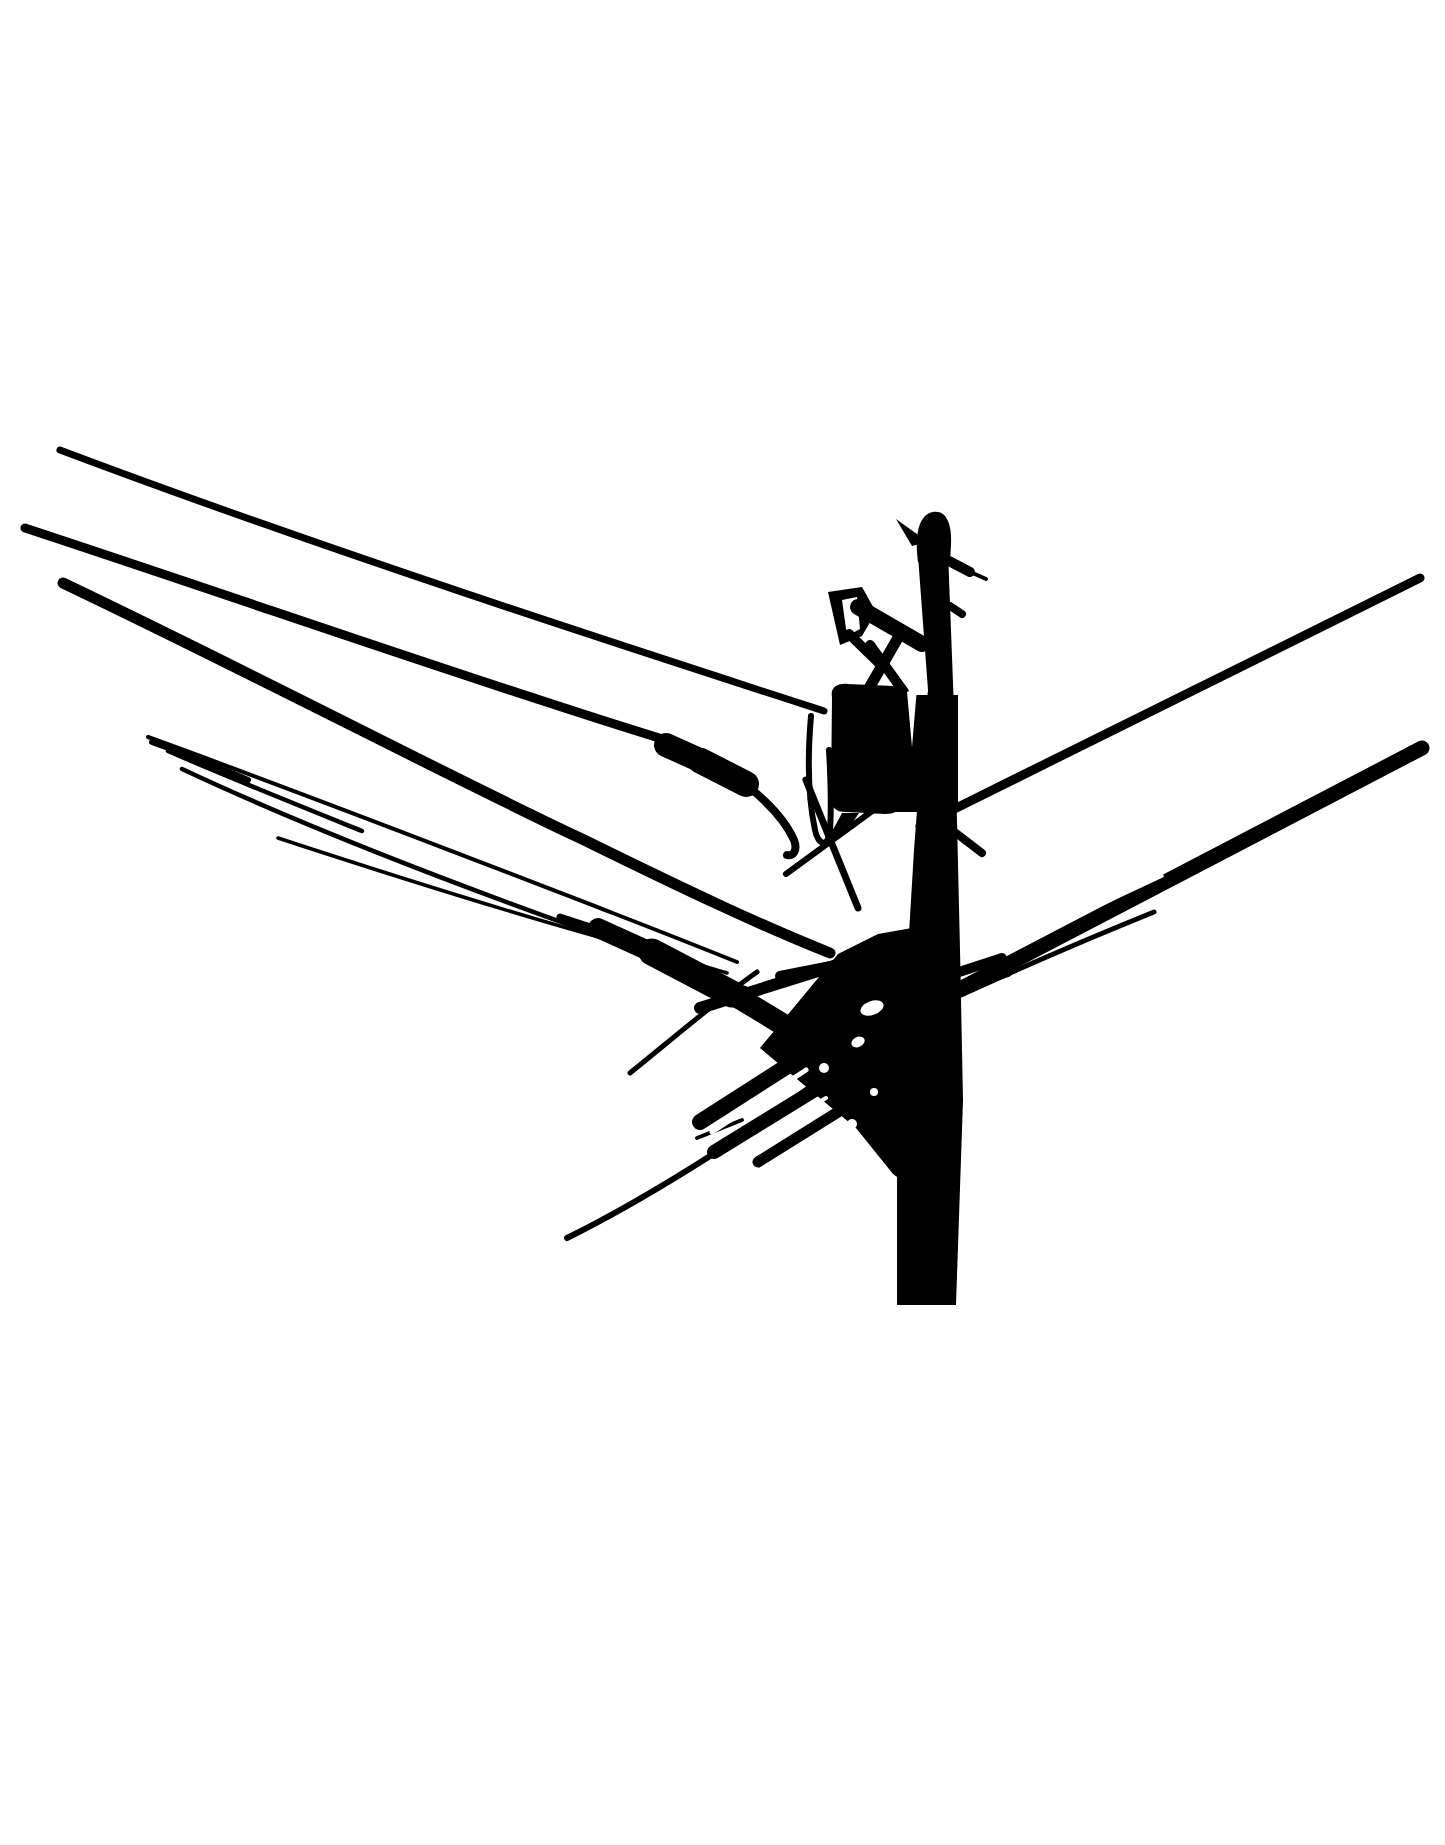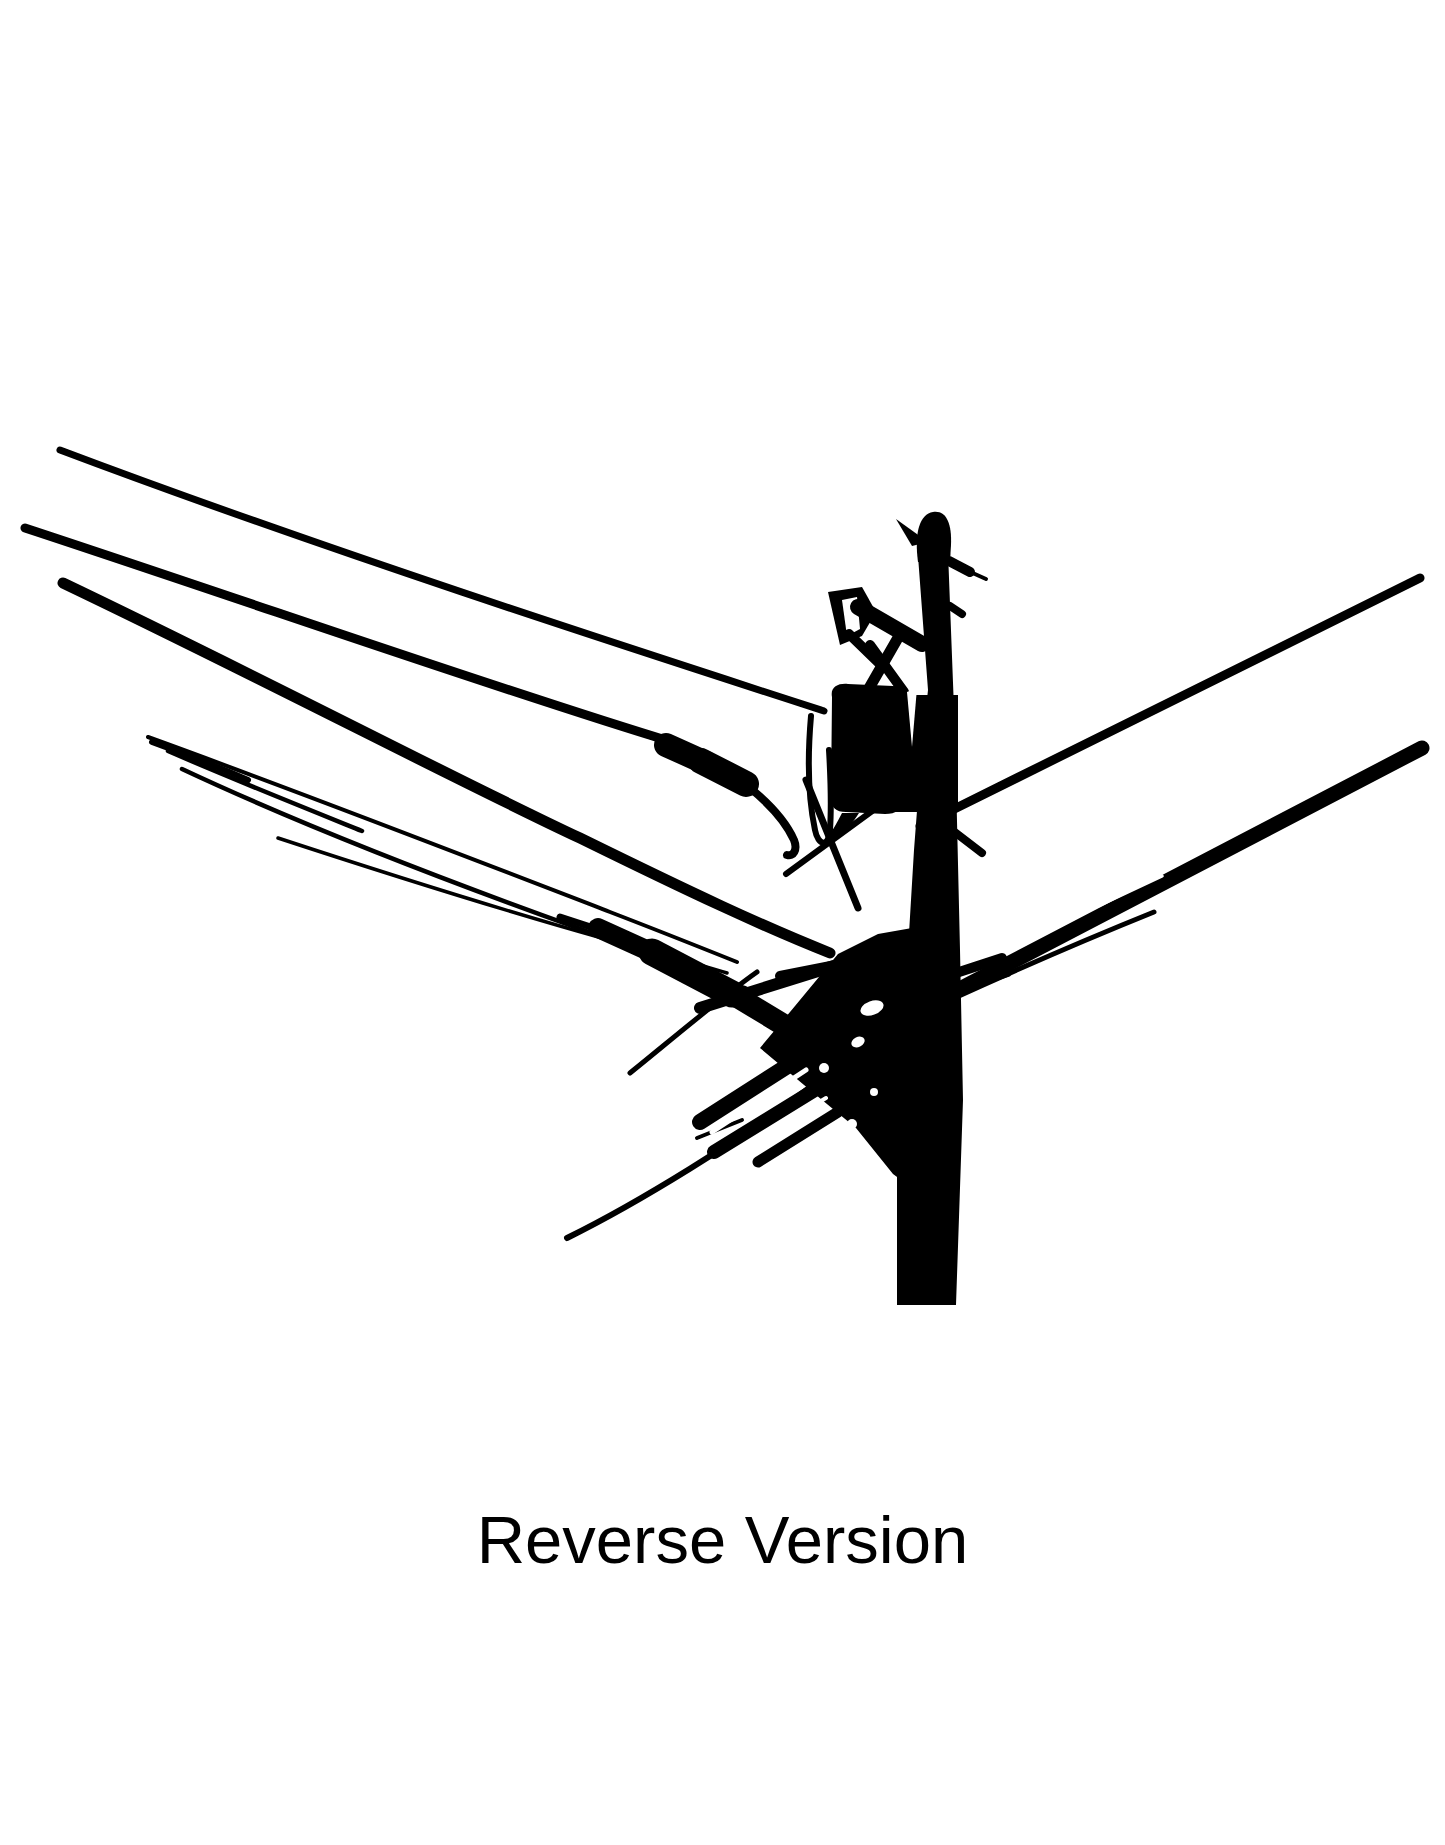--- a/index.html
+++ b/index.html
@@ -127,15 +127,14 @@
         <path class="ink-stroke" stroke-width="6" d="M953,992 L1008,974"></path>
         <ellipse class="paper-fill" cx="872" cy="1008" rx="12" ry="7" transform="rotate(-20 872 1008)"></ellipse>
         <ellipse class="paper-fill" cx="858" cy="1042" rx="7" ry="5" transform="rotate(-25 858 1042)"></ellipse>
         <circle class="paper-fill" cx="824" cy="1068" r="5"></circle>
         <circle class="paper-fill" cx="874" cy="1092" r="4"></circle>
         <circle class="paper-fill" cx="852" cy="1124" r="5"></circle>
       </g>
     </svg>
   </div>
 
-  <div class="caption">Reverse Version</div>
 
 </div>
 
 </body></html>

